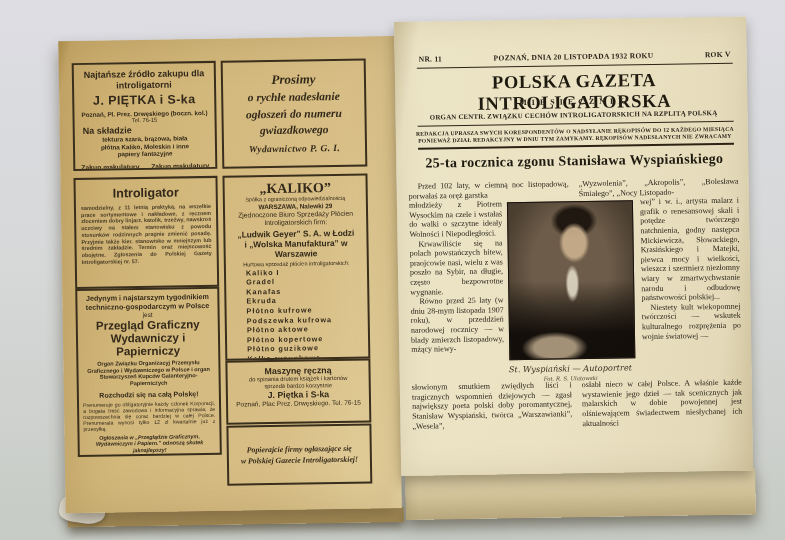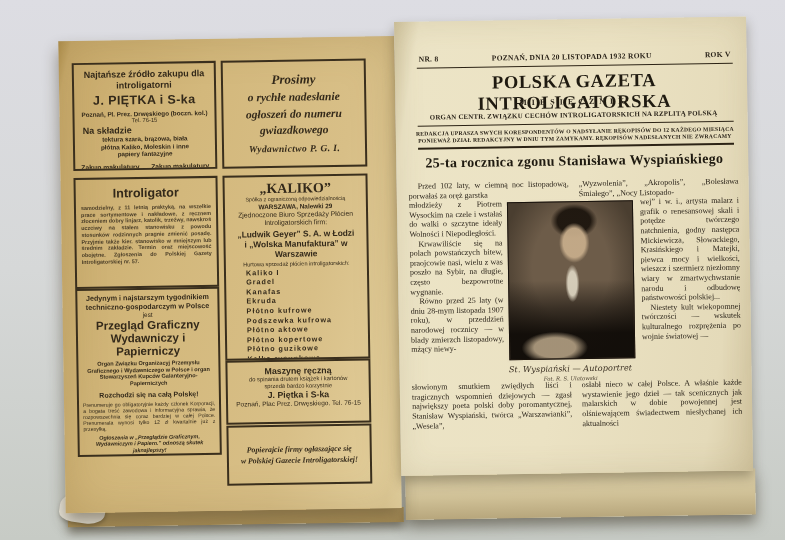--- a/index.html
+++ b/index.html
@@ -215,21 +215,21 @@
 
     <div class="adbox bG">
       <div>Popierajcie firmy ogłaszające się</div>
       <div>w Polskiej Gazecie Introligatorskiej!</div>
     </div>
   </div>
 
   <div class="page rp">
 
     <div class="abs mast">
-      <span>NR. 8</span>
+      <span>NR. 11</span>
       <span>POZNAŃ, DNIA 20 LISTOPADA 1932 ROKU</span>
       <span>ROK V</span>
     </div>
     <div class="abs rule r1"></div>
     <div class="abs gz-title">POLSKA GAZETA INTROLIGATORSKA</div>
     <div class="abs gz-sub">MIESIĘCZNIK</div>
     <div class="abs gz-organ">ORGAN CENTR. ZWIĄZKU CECHÓW INTROLIGATORSKICH NA RZPLITĄ POLSKĄ</div>
     <div class="abs rule r2"></div>
     <div class="abs notice">
       <div>REDAKCJA UPRASZA SWYCH KORESPONDENTÓW O NADSYŁANIE RĘKOPISÓW DO 12 KAŻDEGO MIESIĄCA</div>

